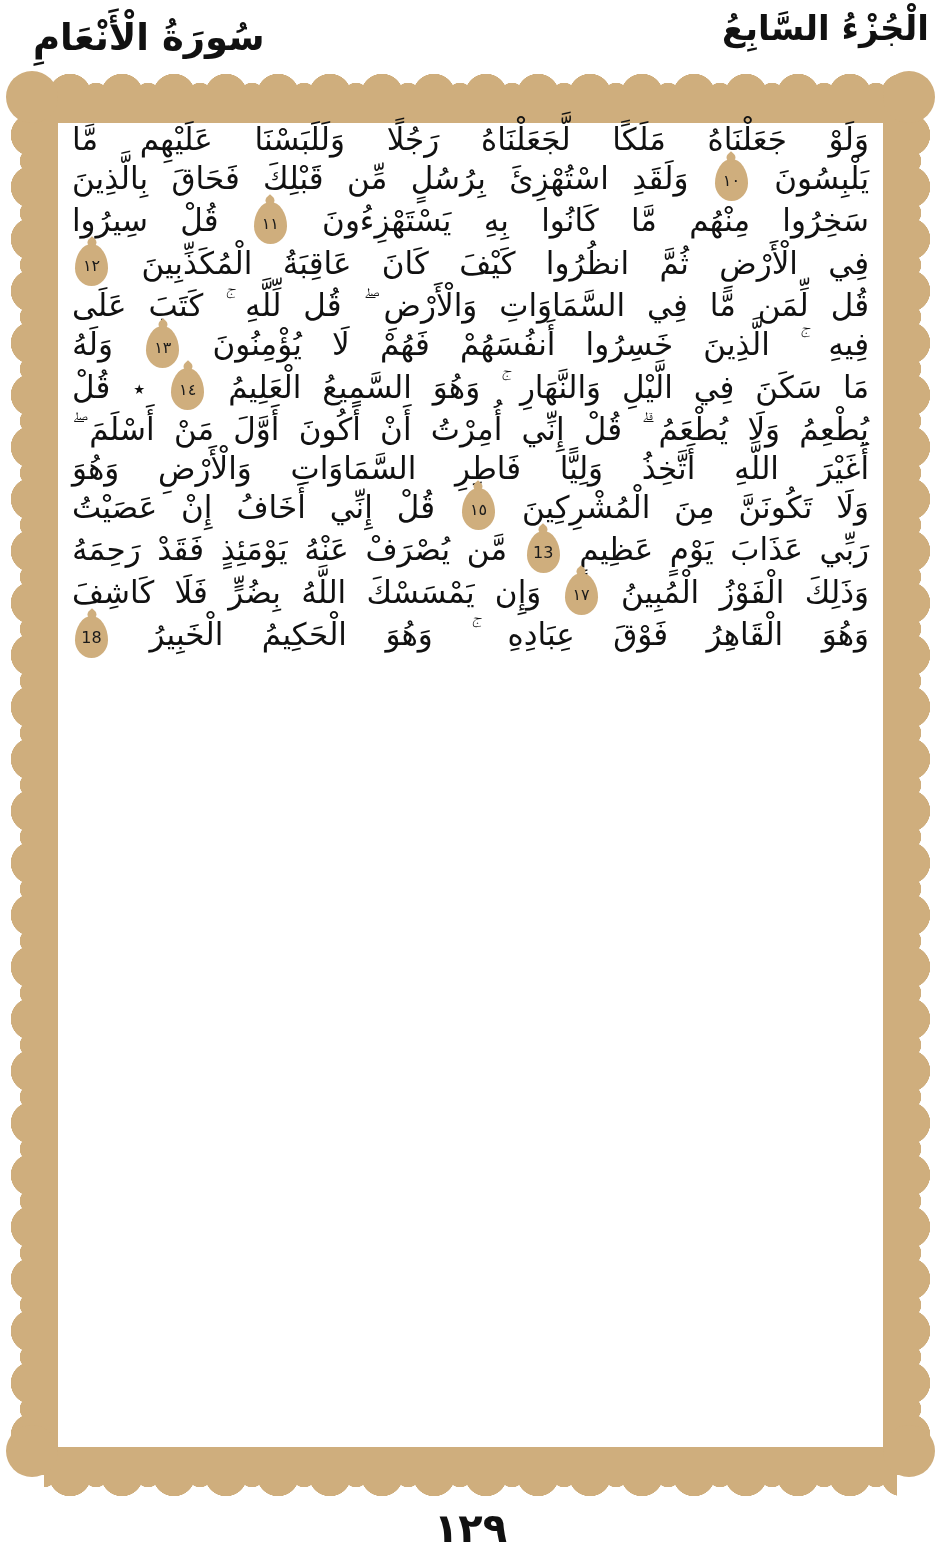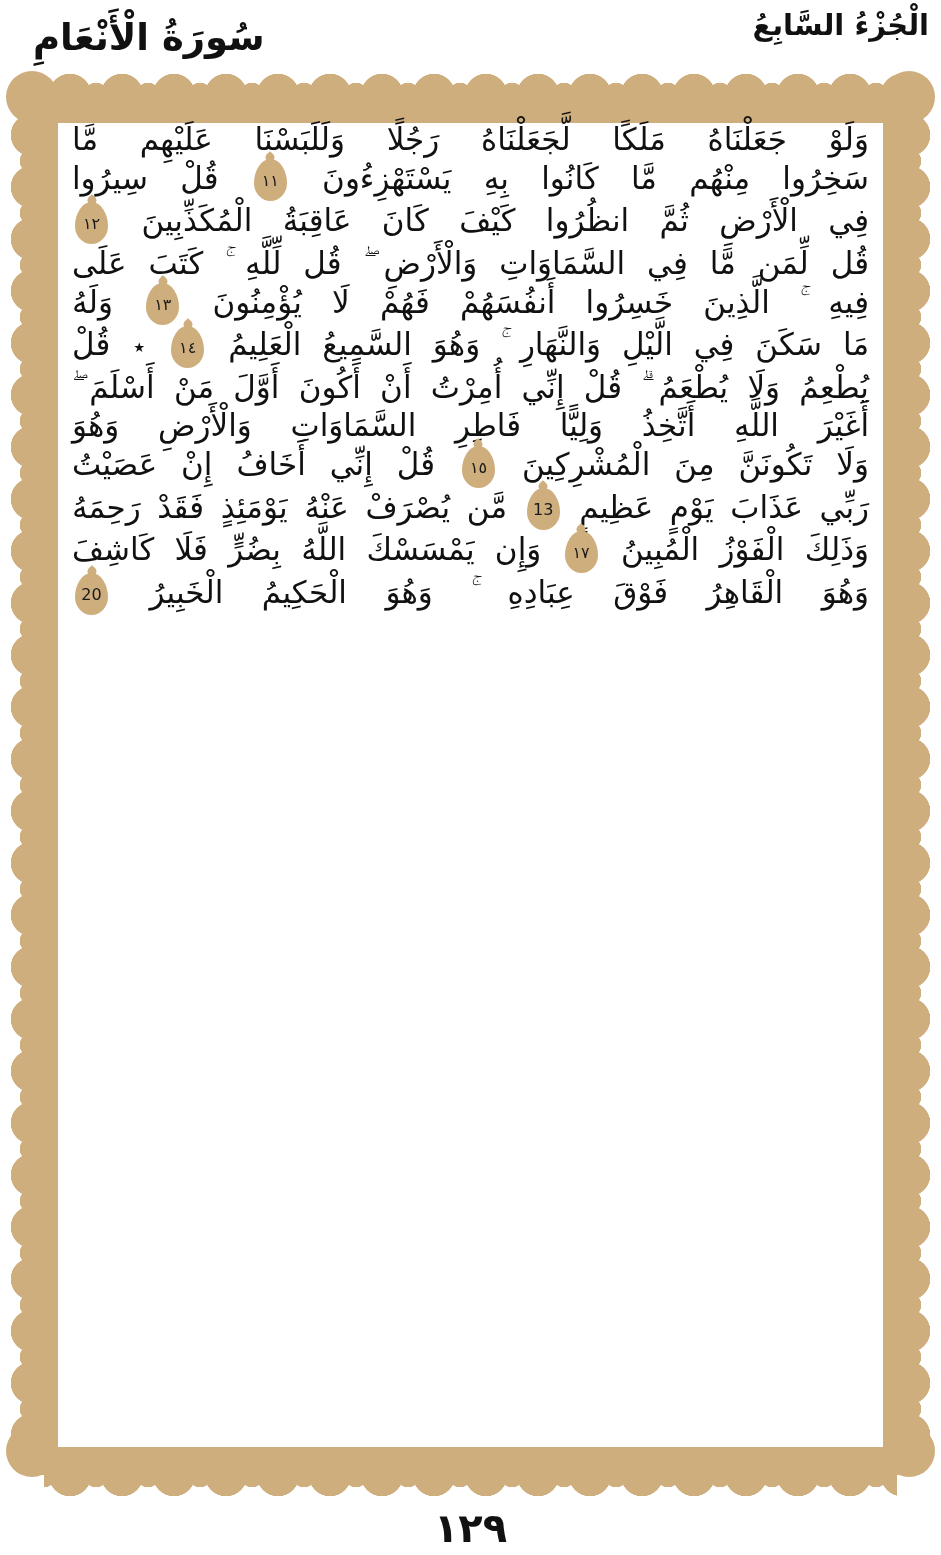--- a/index.html
+++ b/index.html
@@ -13,21 +13,21 @@
     background:var(--paper);
     overflow:hidden;
     font-family:"DejaVu Sans", sans-serif;
     color:var(--ink);
   }
   .page{position:relative;width:941px;height:1555px;direction:rtl;}
 
   
   .header-right{
     position:absolute;top:8px;right:12px;
-    font-size:29px;font-weight:bold;white-space:nowrap;
+    font-size:34px;font-weight:bold;white-space:nowrap;
   }
   .header-left{
     position:absolute;top:16px;left:16px;
     font-size:37px;font-weight:bold;white-space:nowrap;margin-left:17px;
   }
 
   
   .frame-solid{
     position:absolute;left:30px;top:95px;right:30px;bottom:80px;
     border:28px solid var(--frame);
@@ -138,28 +138,29 @@
   <div class="sc-bottom"></div>
   <div class="sc-left"></div>
   <div class="sc-right"></div>
   <div class="corner tl"></div>
   <div class="corner tr"></div>
   <div class="corner bl"></div>
   <div class="corner br"></div>
 
   <div class="text-area">
       <div class="line"><span class="txt">وَلَوْ جَعَلْنَاهُ مَلَكًا لَّجَعَلْنَاهُ رَجُلًا وَلَلَبَسْنَا عَلَيْهِم مَّا</span></div>
+      <div class="line"><span class="txt">يَلْبِسُونَ</span> <span class="verse-mark">١٠</span> <span class="txt">وَلَقَدِ اسْتُهْزِئَ بِرُسُلٍ مِّن قَبْلِكَ فَحَاقَ بِالَّذِينَ</span></div>
       <div class="line"><span class="txt">سَخِرُوا مِنْهُم مَّا كَانُوا بِهِ يَسْتَهْزِءُونَ</span> <span class="verse-mark">١١</span> <span class="txt">قُلْ سِيرُوا</span></div>
       <div class="line"><span class="txt">فِي الْأَرْضِ ثُمَّ انظُرُوا كَيْفَ كَانَ عَاقِبَةُ الْمُكَذِّبِينَ</span> <span class="verse-mark">١٢</span></div>
       <div class="line"><span class="txt">قُل لِّمَن مَّا فِي السَّمَاوَاتِ وَالْأَرْضِ ۖ قُل لِّلَّهِ ۚ كَتَبَ عَلَى</span></div>
       <div class="line"><span class="txt">فِيهِ ۚ الَّذِينَ خَسِرُوا أَنفُسَهُمْ فَهُمْ لَا يُؤْمِنُونَ</span> <span class="verse-mark">١٣</span> <span class="txt">وَلَهُ</span></div>
       <div class="line"><span class="txt">مَا سَكَنَ فِي الَّيْلِ وَالنَّهَارِ ۚ وَهُوَ السَّمِيعُ الْعَلِيمُ</span> <span class="verse-mark">١٤</span> <span class="hizb-star">٭</span> <span class="txt">قُلْ</span></div>
       <div class="line"><span class="txt">يُطْعِمُ وَلَا يُطْعَمُ ۗ قُلْ إِنِّي أُمِرْتُ أَنْ أَكُونَ أَوَّلَ مَنْ أَسْلَمَ ۖ</span></div>
       <div class="line"><span class="txt">أَغَيْرَ اللَّهِ أَتَّخِذُ وَلِيًّا فَاطِرِ السَّمَاوَاتِ وَالْأَرْضِ وَهُوَ</span></div>
       <div class="line"><span class="txt">وَلَا تَكُونَنَّ مِنَ الْمُشْرِكِينَ</span> <span class="verse-mark">١٥</span> <span class="txt">قُلْ إِنِّي أَخَافُ إِنْ عَصَيْتُ</span></div>
       <div class="line"><span class="txt">رَبِّي عَذَابَ يَوْمٍ عَظِيمٍ</span> <span class="verse-mark">13</span> <span class="txt">مَّن يُصْرَفْ عَنْهُ يَوْمَئِذٍ فَقَدْ رَحِمَهُ</span></div>
       <div class="line"><span class="txt">وَذَلِكَ الْفَوْزُ الْمُبِينُ</span> <span class="verse-mark">١٧</span> <span class="txt">وَإِن يَمْسَسْكَ اللَّهُ بِضُرٍّ فَلَا كَاشِفَ</span></div>
-      <div class="line"><span class="txt">وَهُوَ الْقَاهِرُ فَوْقَ عِبَادِهِ ۚ وَهُوَ الْحَكِيمُ الْخَبِيرُ</span> <span class="verse-mark">20</span></div>
+      <div class="line"><span class="txt">وَهُوَ الْقَاهِرُ فَوْقَ عِبَادِهِ ۚ وَهُوَ الْحَكِيمُ الْخَبِيرُ</span> <span class="verse-mark">18</span></div>
     </div>
 
   <div class="page-number">١٢٩</div>
 
 </div>
 
 </body></html>

